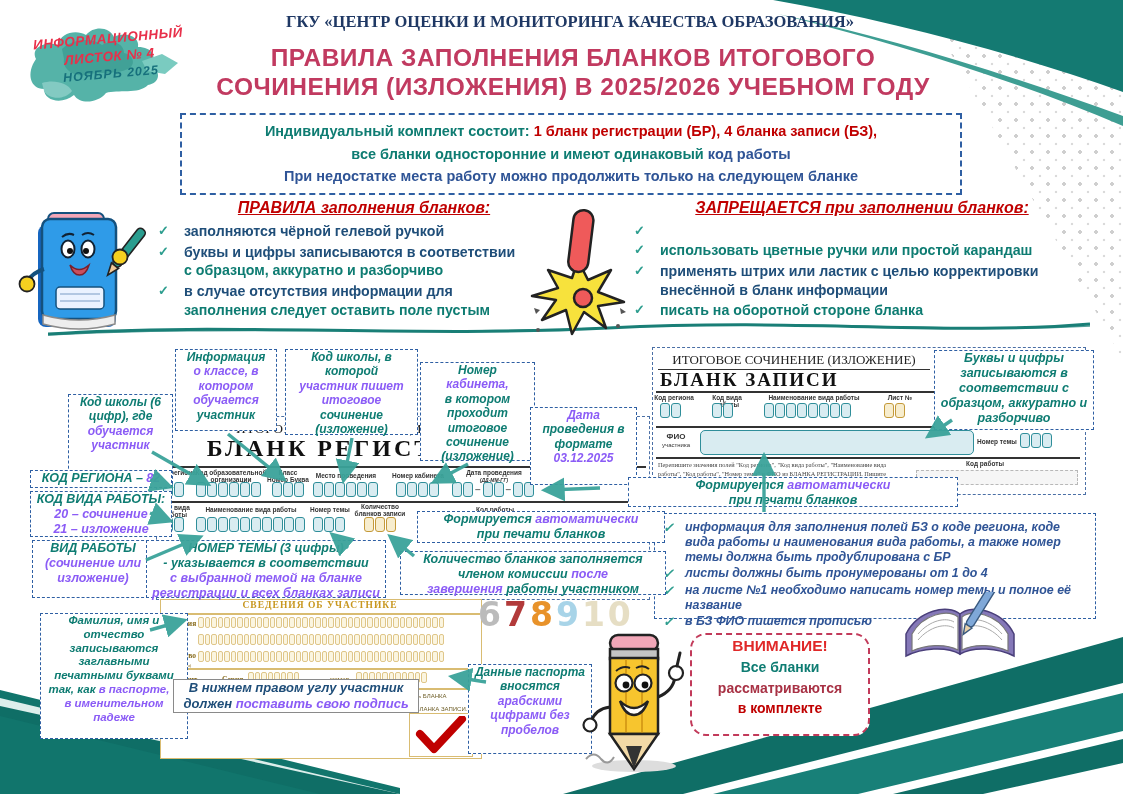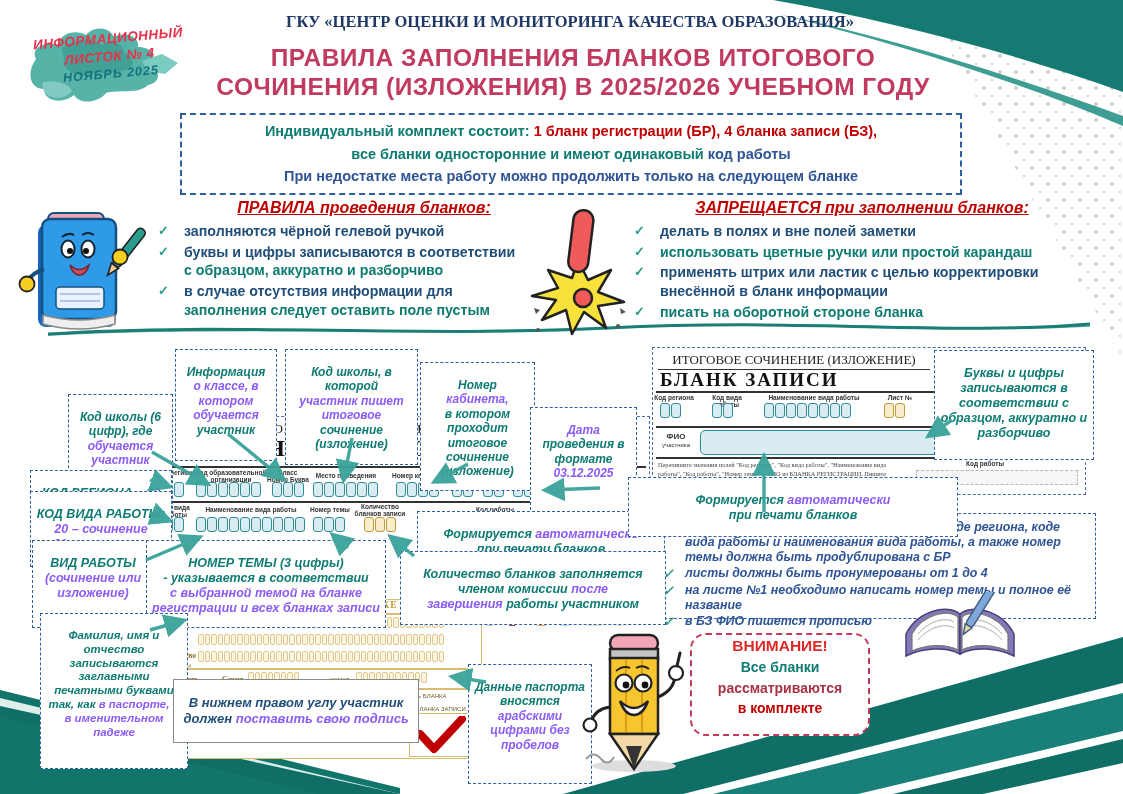--- a/index.html
+++ b/index.html
@@ -40,21 +40,21 @@
   .cells{position:absolute;display:flex;gap:1px;align-items:center;z-index:3}
   .cell{width:10px;height:15px;background:#D9ECF1;border:1.4px solid #2F8E9A;border-radius:3px;box-sizing:border-box}
   .cell.g{background:#F7EDCE;border-color:#C49A3A}
   .cell.sm{width:5.5px;height:11px;border:1px solid #DFC689;background:#FBF5E0;border-radius:2px}
   .hline{position:absolute;background:#333;z-index:2}
   .dashbox{position:absolute;border:1.6px dashed #4A6FA5;background:#fff;z-index:1}
   .serif{font-family:"Liberation Serif",serif}
   .dotted-strip{position:absolute;border:1.2px dashed #B8B8B8;background:#F6F6F6;z-index:2}
   .dash-sep{color:#777;font-weight:bold;font-size:10px;margin:0 1px}
   
-  .co{position:absolute;background:#fff;border:1.6px dashed #2E5FA3;padding:15px 4px;text-align:center;
+  .co{position:absolute;background:#fff;border:1.6px dashed #2E5FA3;padding:0 4px;text-align:center;
       font-weight:bold;font-style:italic;font-size:12px;line-height:1.2;color:#0E7C72;z-index:5}
   .co .r{color:#8b5cf6}.co .bb{color:#1F4E79}
   .co-solid{border:1.2px solid #8A8A8A}
   
   .gold-box{position:absolute;left:160px;top:599px;width:320px;height:158px;border:1.2px solid #D9BC72;
             background:#fff;z-index:2}
   .glab{position:absolute;font-family:"Liberation Serif",serif;font-weight:bold;color:#8A6D1F;font-size:7.5px;z-index:3}
   .gline{position:absolute;background:#D9BC72;z-index:3}
   .gnote{position:absolute;font-size:6px;color:#6E5E28;line-height:1.35;z-index:3}
   
@@ -141,21 +141,21 @@
     <circle cx="15" cy="77" r="7.5" fill="#F5D020" stroke="#222" stroke-width="1.8"></circle>
     <path d="M102,58 q8,-4 8,-10" stroke="#14517E" stroke-width="4" fill="none"></path>
     <g transform="rotate(38 112 48)">
       <rect x="107" y="16" width="9" height="46" rx="4" fill="#2A9D8F" stroke="#222" stroke-width="1.6"></rect>
       <polygon points="107,62 116,62 111.5,74" fill="#F0C898" stroke="#222" stroke-width="1.6"></polygon>
     </g>
     <circle cx="108" cy="50" r="7.5" fill="#F5D020" stroke="#222" stroke-width="1.8"></circle>
   </svg>
 
   <div class="rules-col" style="left:158px;width:412px">
-    <div class="rules-title">ПРАВИЛА проведения бланков:</div>
+    <div class="rules-title">ПРАВИЛА заполнения бланков:</div>
     <div class="rule">
       <span class="chk">✓</span>
       <span>
           <span class="a">заполняются чёрной гелевой ручкой</span>
           <span class="b"></span>
         </span>
     </div>
     <div class="rule">
       <span class="chk">✓</span>
       <span>
@@ -181,21 +181,20 @@
     <circle cx="10" cy="122" r="2" fill="#555"></circle>
       <circle cx="90" cy="118" r="2" fill="#555"></circle>
     <polygon points="6,100 12,102 8,106" fill="#555"></polygon>
       <polygon points="92,100 98,104 93,106" fill="#555"></polygon>
   </svg>
 
   <div class="rules-col" style="left:634px;width:456px">
     <div class="rules-title">ЗАПРЕЩАЕТСЯ при заполнении бланков:</div>
     <div class="rule">
       <span class="chk">✓</span>
-      <span class="a">делать в полях и вне полей заметки</span>
     </div>
     <div class="rule">
       <span class="chk">✓</span>
       <span class="b">использовать цветные ручки или простой карандаш</span>
     </div>
     <div class="rule">
       <span class="chk">✓</span>
       <span class="a" style="max-width:420px">применять штрих или ластик с целью корректировки внесённой в бланк информации</span>
     </div>
     <div class="rule">

